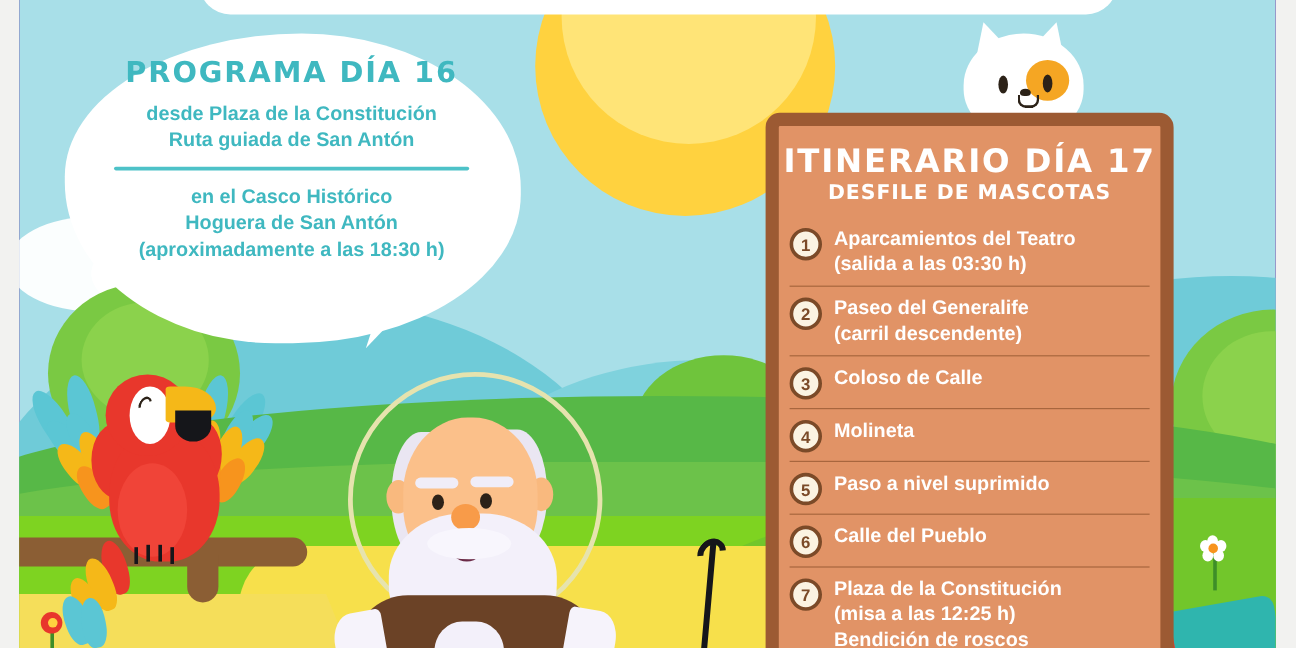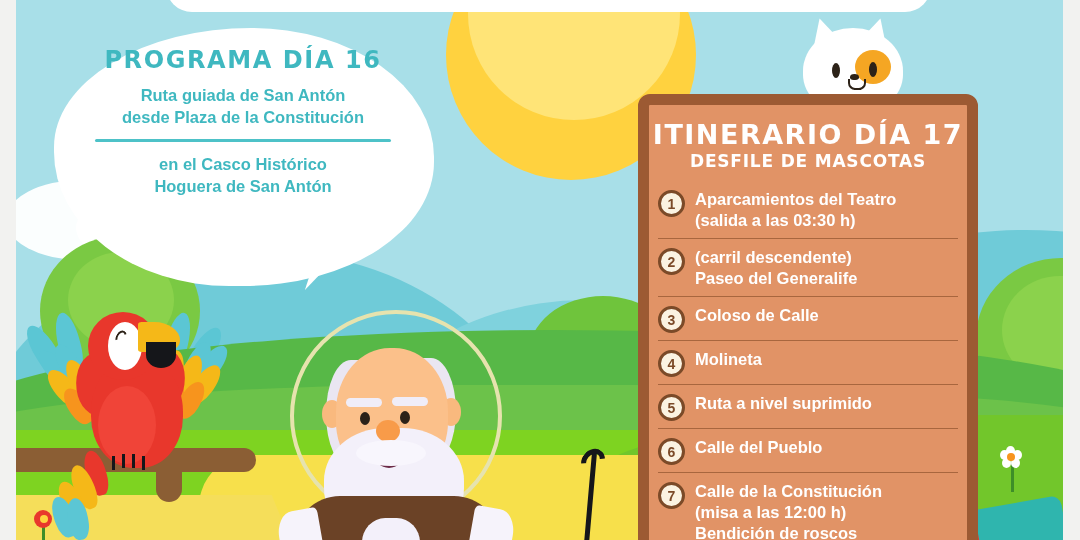--- a/index.html
+++ b/index.html
@@ -426,25 +426,26 @@
     <div class="petal" style="left:-2px; top:4px; width:9px; height:10px; background:#FFFFFF;"></div>
     <div class="petal" style="left:5px; top:7px; width:8px; height:8px; background:#F7941D;"></div>
   </div>
 
   <div class="bubble-top"></div>
 
   <div class="bubble-tail"></div>
   <div class="bubble"></div>
   <div class="bubble-content">
     <div class="bubble-title">PROGRAMA DÍA 16</div>
+    <div class="bubble-line">desde Plaza de la Constitución</div>
     <div class="bubble-line">Ruta guiada de San Antón</div>
-    <div class="bubble-line">desde Plaza de la Constitución</div>
     <div class="bubble-divider"></div>
     <div class="bubble-line">en el Casco Histórico</div>
     <div class="bubble-line">Hoguera de San Antón</div>
+    <div class="bubble-line">(aproximadamente a las 18:30 h)</div>
   </div>
 
   <div class="branch"></div>
   <div class="branch-stub"></div>
   <div class="parrot">
 
     <div class="p-wing-l">
       <div class="feather" style="left:0px;  top:4px;  width:20px; height:46px; background:#5BC6D4; transform:rotate(-42deg);"></div>
       <div class="feather" style="left:14px; top:0px;  width:20px; height:48px; background:#5BC6D4; transform:rotate(-30deg);"></div>
       <div class="feather" style="left:8px;  top:24px; width:20px; height:44px; background:#F5B818; transform:rotate(-40deg);"></div>
@@ -537,52 +538,52 @@
         <div class="board-item">
           <div class="item-num">1</div>
           <div class="item-text">
             <div>Aparcamientos del Teatro</div>
             <div>(salida a las 03:30 h)</div>
           </div>
         </div>
         <div class="board-item">
           <div class="item-num">2</div>
           <div class="item-text">
+            <div>Paseo del Generalife</div>
             <div>(carril descendente)</div>
-            <div>Paseo del Generalife</div>
           </div>
         </div>
         <div class="board-item">
           <div class="item-num">3</div>
           <div class="item-text">
             <div>Coloso de Calle</div>
           </div>
         </div>
         <div class="board-item">
           <div class="item-num">4</div>
           <div class="item-text">
             <div>Molineta</div>
           </div>
         </div>
         <div class="board-item">
           <div class="item-num">5</div>
           <div class="item-text">
-            <div>Ruta a nivel suprimido</div>
+            <div>Paso a nivel suprimido</div>
           </div>
         </div>
         <div class="board-item">
           <div class="item-num">6</div>
           <div class="item-text">
             <div>Calle del Pueblo</div>
           </div>
         </div>
         <div class="board-item">
           <div class="item-num">7</div>
           <div class="item-text">
-            <div>Calle de la Constitución</div>
-            <div>(misa a las 12:00 h)</div>
+            <div>Plaza de la Constitución</div>
+            <div>(misa a las 12:25 h)</div>
             <div>Bendición de roscos</div>
           </div>
         </div>
       </div>
   </div>
 
 </div>
 
 </body></html>

